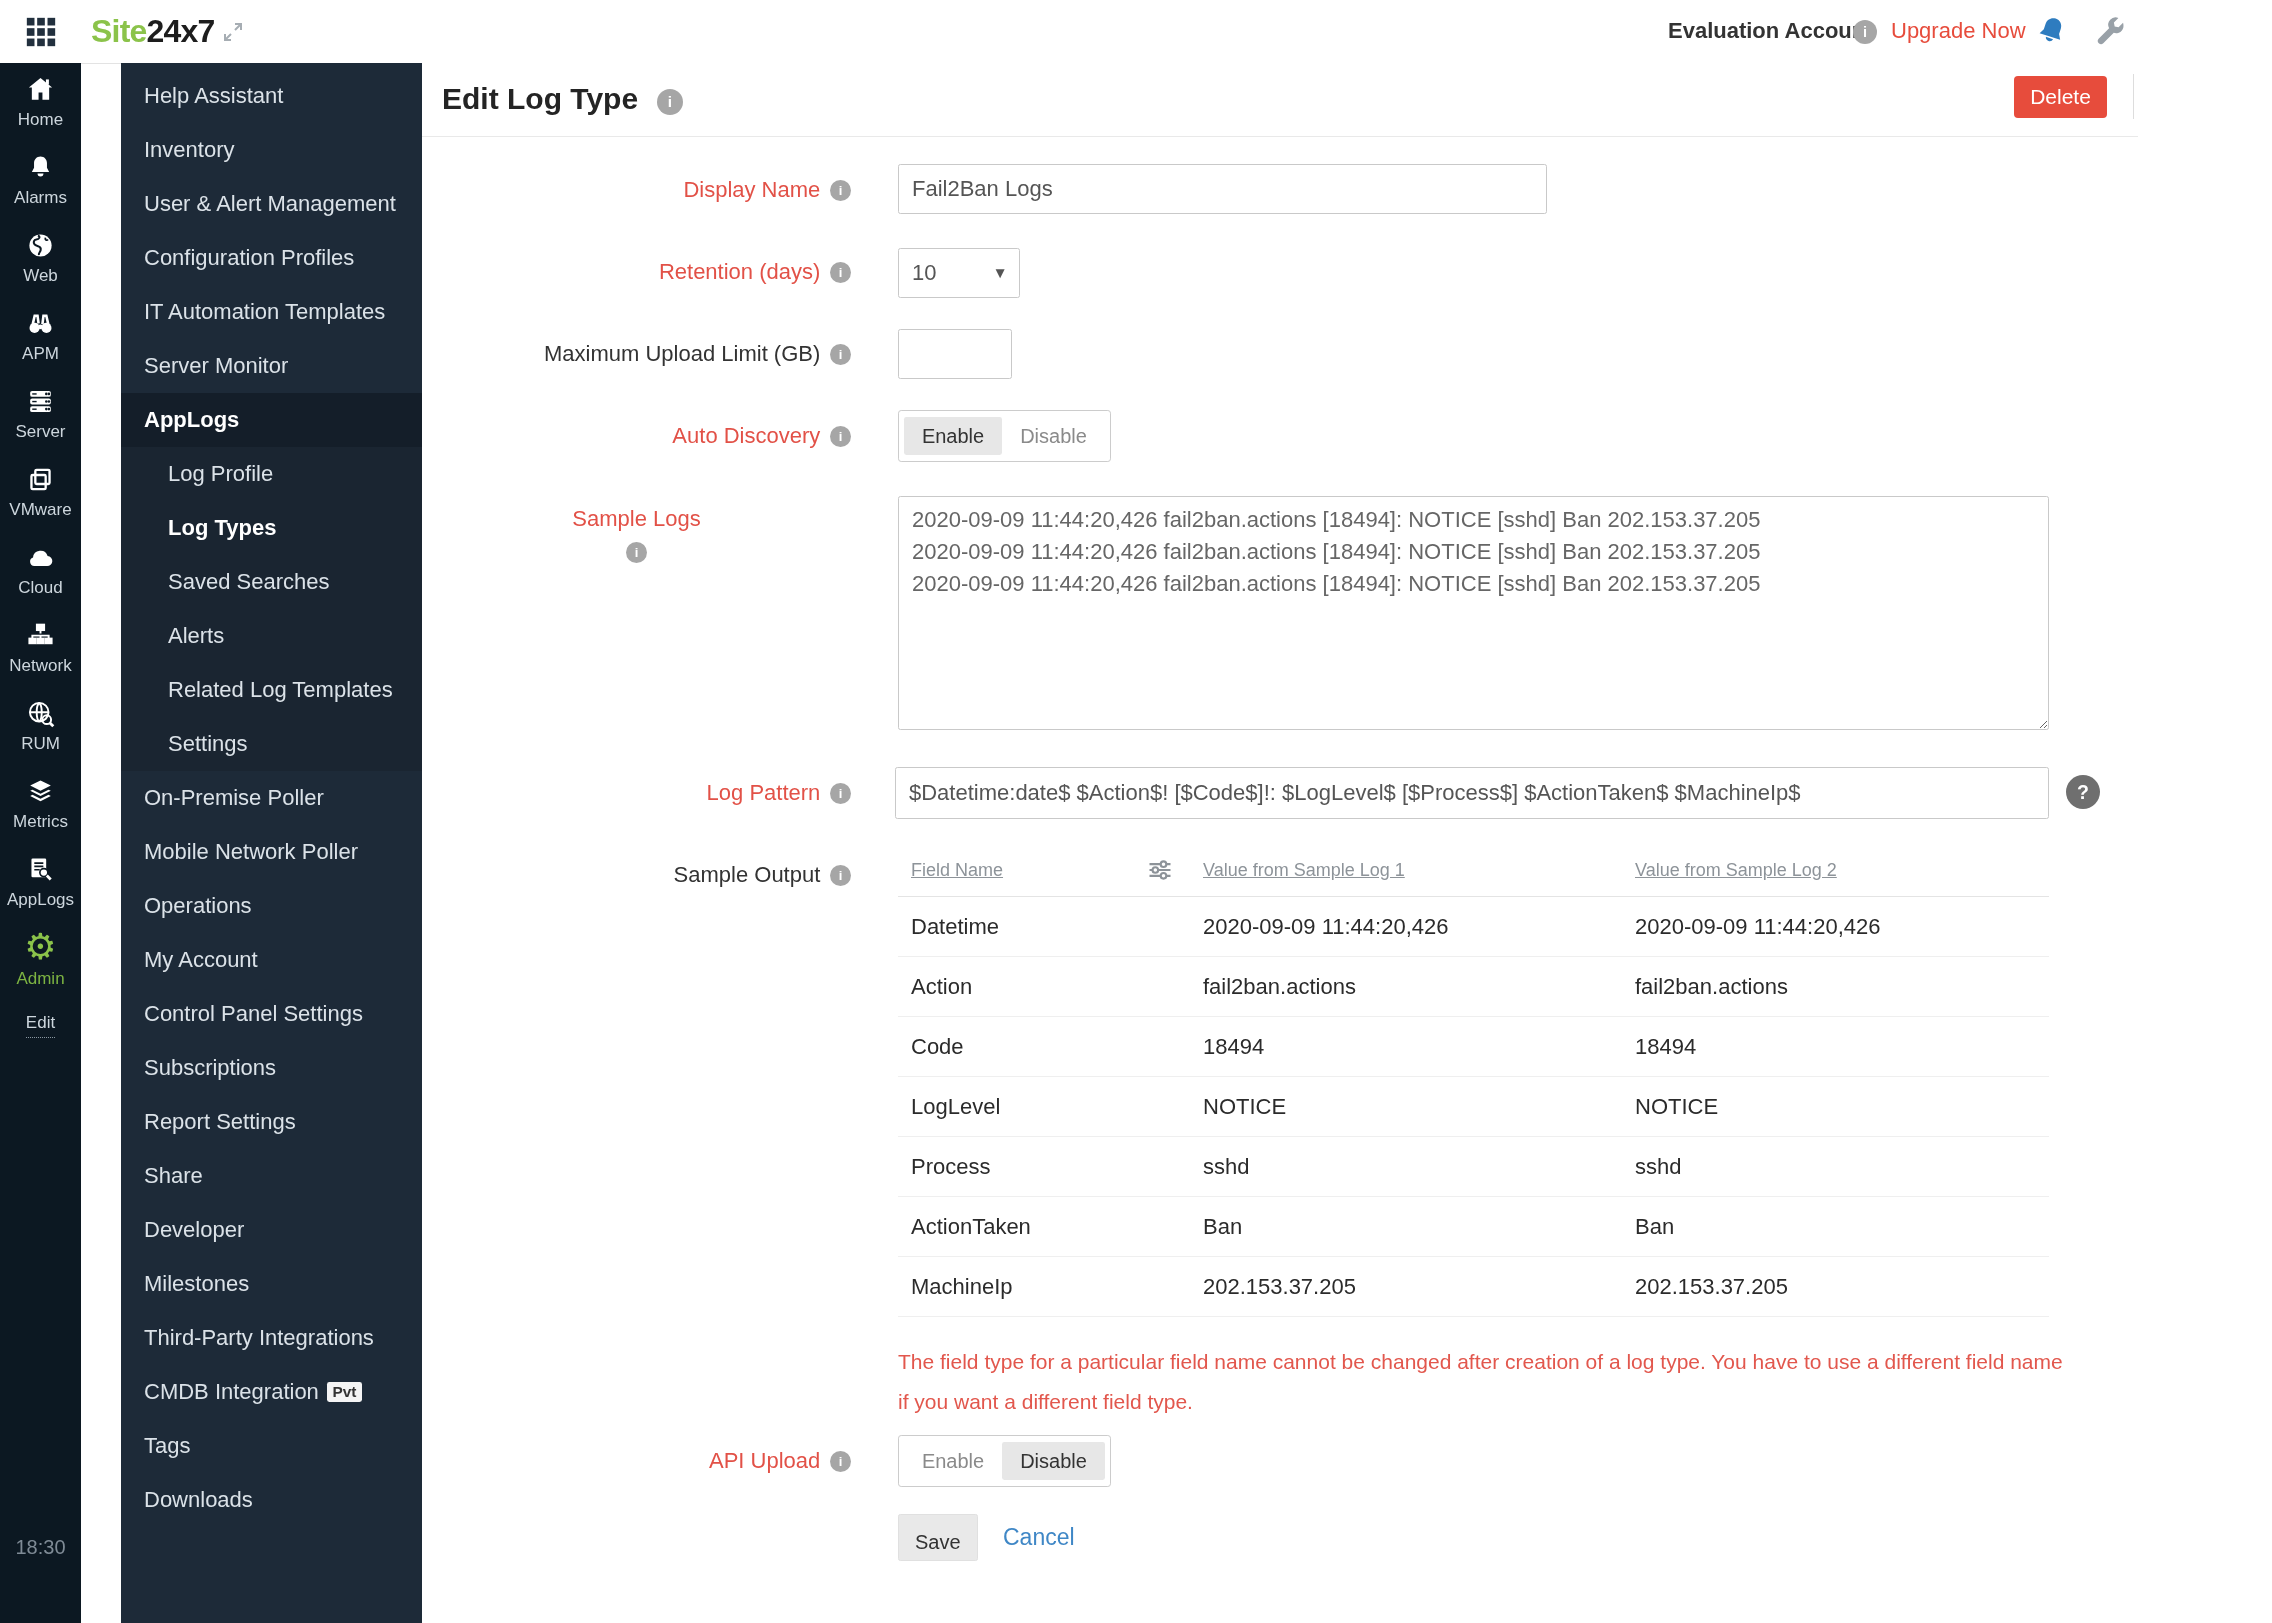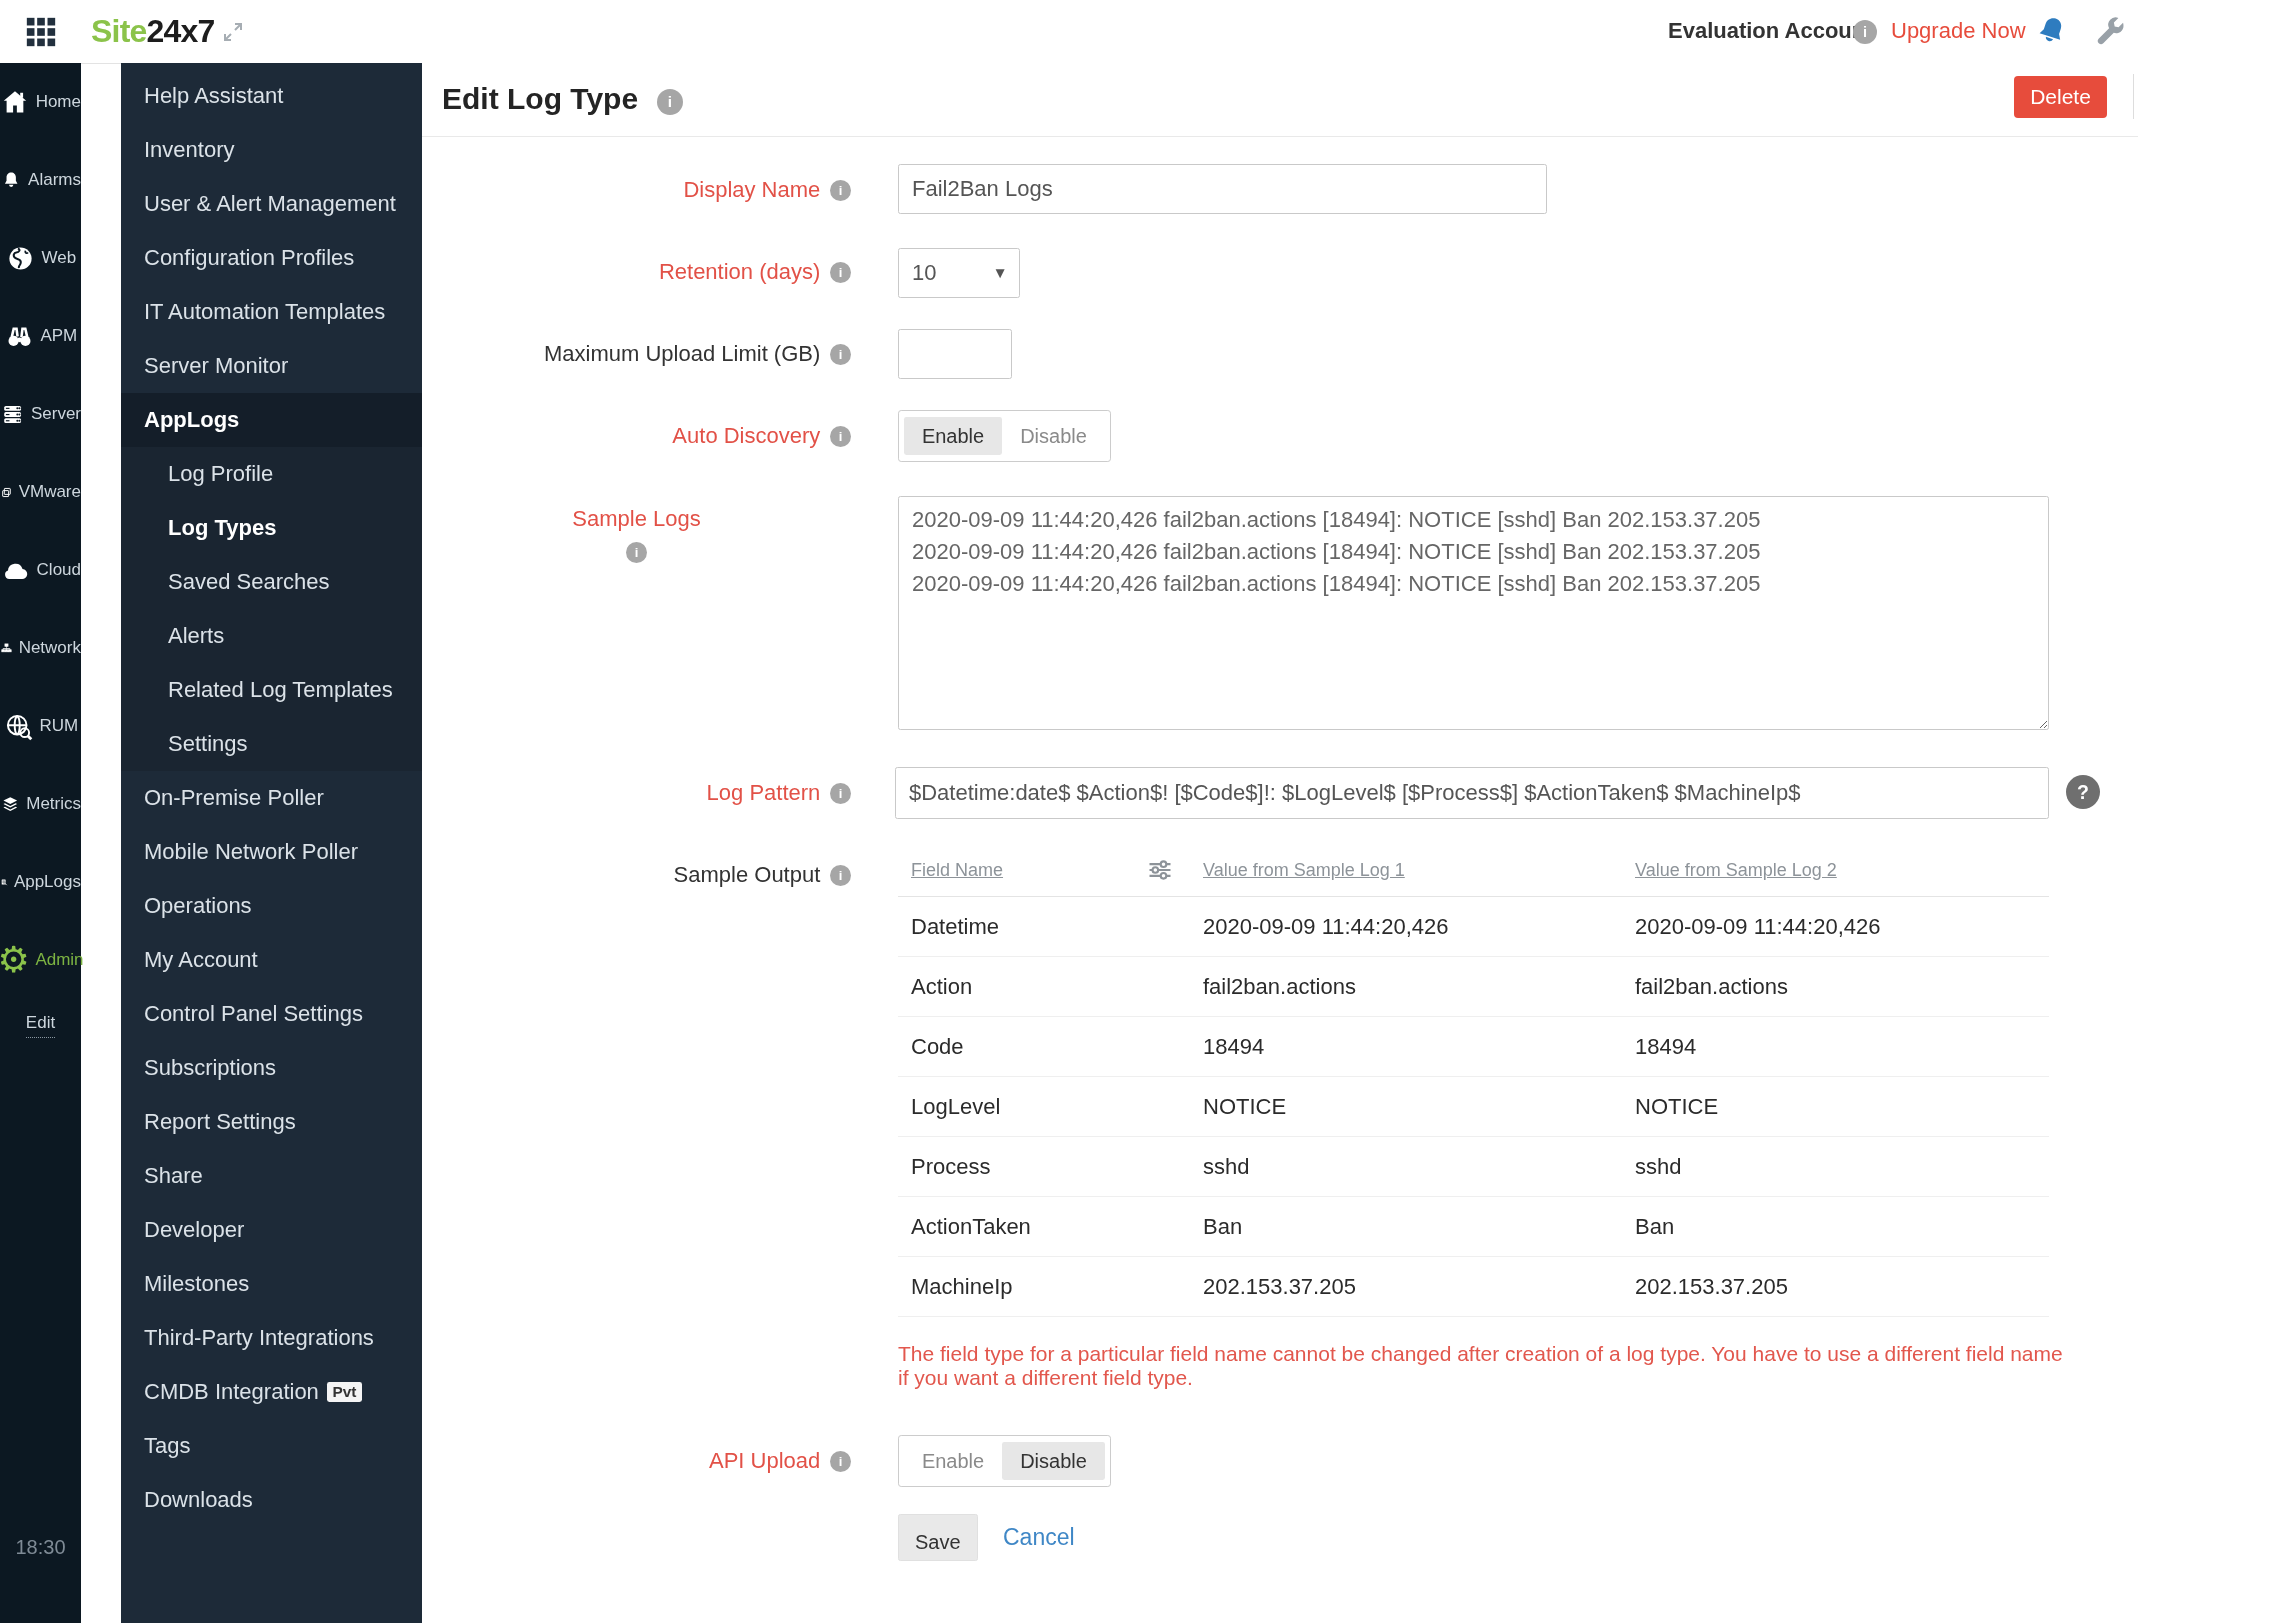--- a/index.html
+++ b/index.html
@@ -15,21 +15,21 @@
   .info-dot{display:inline-block;background:#a6a6a6;color:#fff;border-radius:50%;text-align:center;font-weight:bold;cursor:pointer;}
   #acct-info{position:absolute;left:1853px;top:19.5px;width:24px;height:24px;line-height:24px;font-size:14.6px;}
   #upgrade{position:absolute;left:1891px;top:18px;font-size:22px;color:#e74c3c;cursor:pointer;text-decoration:none;}
   #bell-btn{position:absolute;left:2033px;top:13px;width:37px;height:37px;cursor:pointer;}
   #wrench-btn{position:absolute;left:2092px;top:14.6px;width:36px;height:36px;cursor:pointer;}
   #avatar{position:absolute;left:2193px;top:9px;width:45px;height:45px;border-radius:50%;border:1.6px solid #d9d9d9;overflow:hidden;background:#f1f1f1;cursor:pointer;}
 
   
   #rail{position:absolute;left:0;top:63px;width:81px;height:1560px;background:#0c1822;}
   #menu{position:absolute;left:81px;top:63px;width:341px;height:1560px;background:#1d2a38;padding-top:6px;box-sizing:border-box;margin-left:40px;}
-  .rail-item{width:81px;height:78px;display:flex;flex-direction:row;align-items:center;justify-content:center;gap:5.7px;cursor:pointer;}
+  .rail-item{width:81px;height:78px;display:flex;flex-direction:column;align-items:center;justify-content:center;gap:5.7px;cursor:pointer;}
   .rail-item svg{width:31px;height:31px;}
   .rail-label{font-size:17px;color:#cdd6dd;}
   .rail-item.admin .rail-label{color:#7cb342;}
   .rail-item.edit{height:52px;}
   .rail-item.edit .rail-label{border-bottom:1.6px dotted #8a97a1;padding-bottom:4px;}
   .gear-glyph{font-size:36px;line-height:32px;color:#8bc34a;}
   #rail-clock{position:absolute;left:0;top:1536px;width:81px;text-align:center;font-size:20px;color:#7f8b96;}
 
   .menu-item{height:54px;display:flex;align-items:center;padding:0 19.5px 0 23px;cursor:pointer;box-sizing:border-box;}
   .menu-item .mi-label{font-size:22px;color:#dbe2e8;white-space:nowrap;}
@@ -79,21 +79,21 @@
   #help-badge{position:absolute;left:1644px;top:712px;width:34px;height:34px;line-height:34px;background:#6f6f6f;font-size:19.5px;}
 
   
   #sotable{position:absolute;left:476px;top:781px;width:1151px;}
   .t-head{display:flex;height:52px;align-items:center;color:#8d9399;font-size:18px;border-bottom:0.8px solid #e4e4e4;text-decoration:underline;}
   .t-row{display:flex;height:59px;align-items:center;font-size:22px;color:#2b2b2b;border-bottom:0.8px solid #efefef;}
   .tc1{width:305px;padding-left:13px;box-sizing:border-box;display:flex;align-items:center;}
   .tc2{width:432px;} .tc3{flex:1;}
   #filter-icon{margin-left:auto;margin-right:29px;cursor:pointer;}
 
-  #field-note{position:absolute;left:476px;top:1279px;width:1173px;font-size:21px;line-height:24px;color:#e2574d;}
+  #field-note{position:absolute;left:476px;top:1279px;width:1173px;font-size:21px;line-height:40px;color:#e2574d;}
 
   #save-btn{position:absolute;left:476px;top:1451px;height:47px;padding:16px 16px;background:#e9e9e9;border:0.8px solid #e0e0e0;border-radius:2.4px;font-size:20px;color:#333;cursor:pointer;font-family:inherit;}
   #cancel-link{position:absolute;left:581px;top:1461px;font-size:23px;color:#3f87c6;cursor:pointer;text-decoration:none;}
 </style>
 </head>
 <body>
 
 <div id="app">
 
   <div id="topbar">

